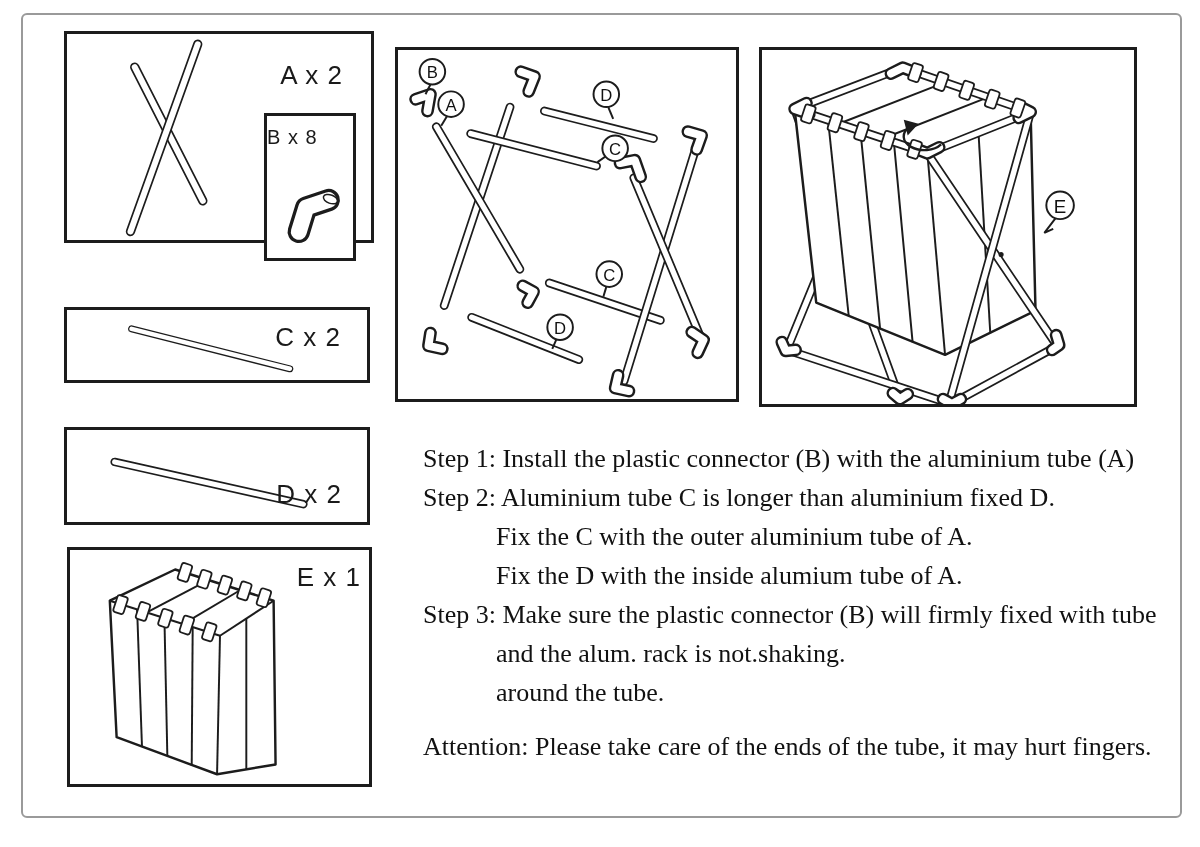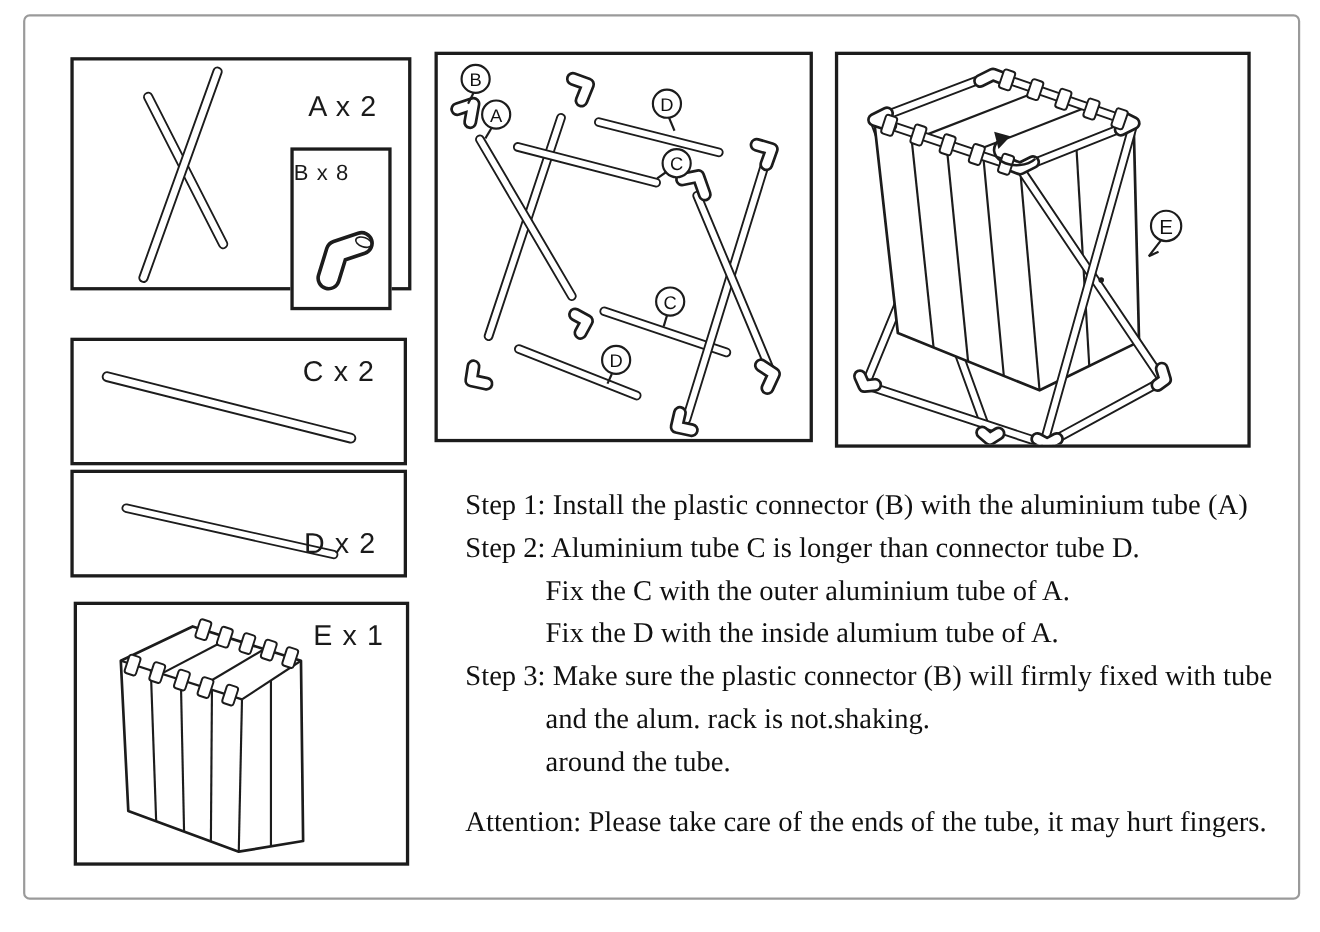--- a/index.html
+++ b/index.html
@@ -22,21 +22,21 @@
   .cc{fill:#fff;stroke:#1c1c1c;stroke-width:2;}
   .ct{font:17px "Liberation Sans",sans-serif;fill:#111;text-anchor:middle;dominant-baseline:central;}
   .ld{stroke:#1c1c1c;stroke-width:2;fill:none;}
   .tab{fill:#fff;stroke:#1c1c1c;stroke-width:1.8;}
 </style>
 </head>
 <body>
 
 <div class="sheet">
 
-  <div class="pbox" style="left:41px;top:37px;width:310px;height:212px;">
+  <div class="pbox" style="left:41px;top:16px;width:310px;height:212px;">
     <svg viewBox="0 0 310 242">
       <g>
         <line class="to" style="stroke-width:11" x1="56" y1="39" x2="136" y2="196"></line>
         <line class="ti" style="stroke-width:7" x1="56" y1="39" x2="136" y2="196"></line>
         <line class="to" style="stroke-width:11" x1="130" y1="12" x2="51" y2="232"></line>
         <line class="ti" style="stroke-width:7" x1="130" y1="12" x2="51" y2="232"></line>
       </g>
     </svg>
     <div class="plabel" style="right:28px;top:26px;">A x 2</div>
 
@@ -45,21 +45,21 @@
         <g>
           <path class="eo" style="stroke-width:24" d="M66 88 L42 96 L34 122"></path>
           <path class="ei" style="stroke-width:17" d="M66 88 L42 96 L34 122"></path>
           <ellipse class="ln" style="stroke-width:1.6" fill="#fff" cx="68" cy="87" rx="4.5" ry="8" transform="rotate(-70 68 87)"></ellipse>
         </g>
       </svg>
       <div class="plabel" style="left:0;right:0;top:10px;font-size:20px;">B x 8</div>
     </div>
   </div>
 
-  <div class="pbox" style="left:41px;top:292px;width:306px;height:116px;">
+  <div class="pbox" style="left:41px;top:292px;width:306px;height:76px;">
     <svg viewBox="0 0 306 100">
       <line class="to" style="stroke-width:10" x1="31" y1="27" x2="257" y2="84"></line>
       <line class="ti" style="stroke-width:6.5" x1="31" y1="27" x2="257" y2="84"></line>
     </svg>
     <div class="plabel" style="right:26px;top:12px;">C x 2</div>
   </div>
 
   <div class="pbox" style="left:41px;top:412px;width:306px;height:98px;">
     <svg viewBox="0 0 306 98">
       <line class="to" x1="44" y1="34" x2="245" y2="79"></line>
@@ -88,21 +88,21 @@
         <rect class="tab" x="-5.5" y="-9" width="11" height="18" rx="2.5" transform="translate(97 70) rotate(18)"></rect>
         <rect class="tab" x="-5.5" y="-9" width="11" height="18" rx="2.5" transform="translate(119 77) rotate(18)"></rect>
         <rect class="tab" x="-5.5" y="-9" width="11" height="18" rx="2.5" transform="translate(142 84) rotate(18)"></rect>
         <rect class="tab" x="-5.5" y="-9" width="11" height="18" rx="2.5" transform="translate(117 23) rotate(18)"></rect>
         <rect class="tab" x="-5.5" y="-9" width="11" height="18" rx="2.5" transform="translate(137 30) rotate(18)"></rect>
         <rect class="tab" x="-5.5" y="-9" width="11" height="18" rx="2.5" transform="translate(158 36) rotate(18)"></rect>
         <rect class="tab" x="-5.5" y="-9" width="11" height="18" rx="2.5" transform="translate(178 42) rotate(18)"></rect>
         <rect class="tab" x="-5.5" y="-9" width="11" height="18" rx="2.5" transform="translate(198 49) rotate(18)"></rect>
       </g>
     </svg>
-    <div class="plabel" style="right:20px;top:12px;">E x 1</div>
+    <div class="plabel" style="right:8px;top:12px;">E x 1</div>
   </div>
 
   <div class="pbox" style="left:372px;top:32px;width:344px;height:355px;">
     <svg viewBox="0 0 344 355">
       <g>
         <line class="to" x1="114" y1="58" x2="47" y2="260"></line>
           <line class="ti" x1="114" y1="58" x2="47" y2="260"></line>
         <line class="to" x1="39" y1="78" x2="124" y2="223"></line>
           <line class="ti" x1="39" y1="78" x2="124" y2="223"></line>
         <line class="to" x1="74" y1="85" x2="202" y2="118"></line>
@@ -249,21 +249,21 @@
       <g>
         <path class="ld" d="M300 169 L287 186 L296 182"></path>
         <circle class="cc" cx="303" cy="158" r="14"></circle>
         <text class="ct" style="font-size:19px" x="303" y="159">E</text>
       </g>
     </svg>
   </div>
 
   <div class="steps">
     <p>Step 1: Install the plastic connector (B) with the aluminium tube (A)</p>
-    <p>Step 2: Aluminium tube C is longer than connector tube D.</p>
+    <p>Step 2: Aluminium tube C is longer than aluminium fixed D.</p>
     <p class="indent">Fix the C with the outer aluminium tube of A.</p>
     <p class="indent">Fix the D with the inside alumium tube of A.</p>
     <p>Step 3: Make sure the plastic connector (B) will firmly fixed with tube</p>
     <p class="indent">and the alum. rack is not.shaking.</p>
     <p class="indent">around the tube.</p>
     <p class="attention">Attention: Please take care of the ends of the tube, it may hurt fingers.</p>
   </div>
 
 </div>
 

